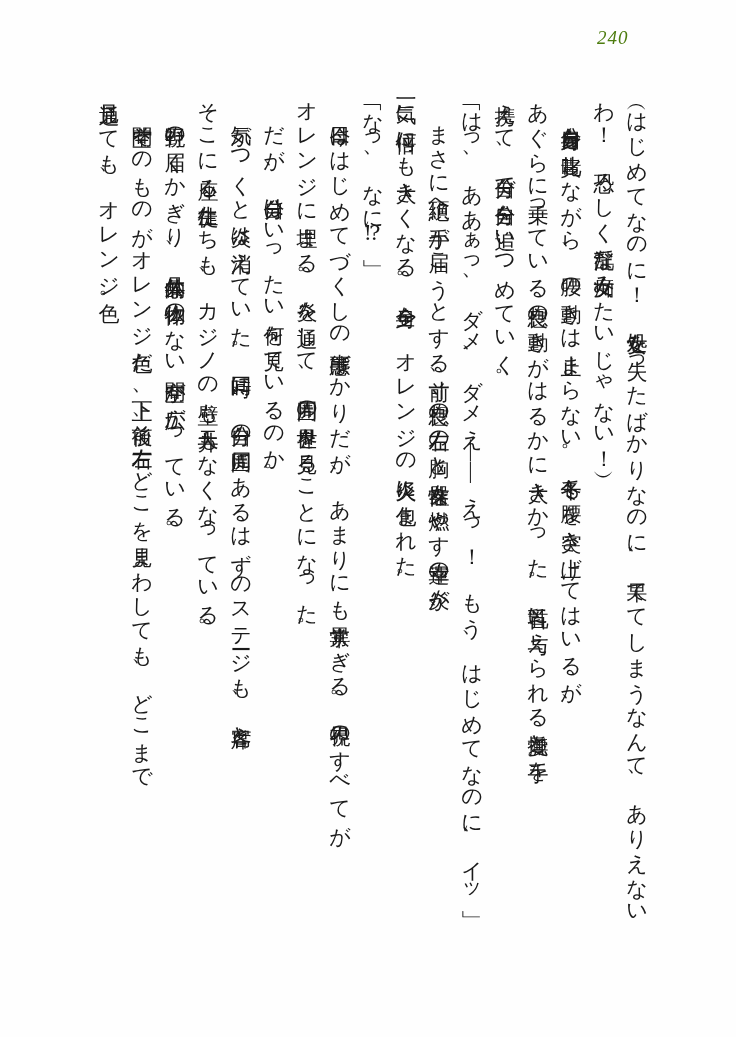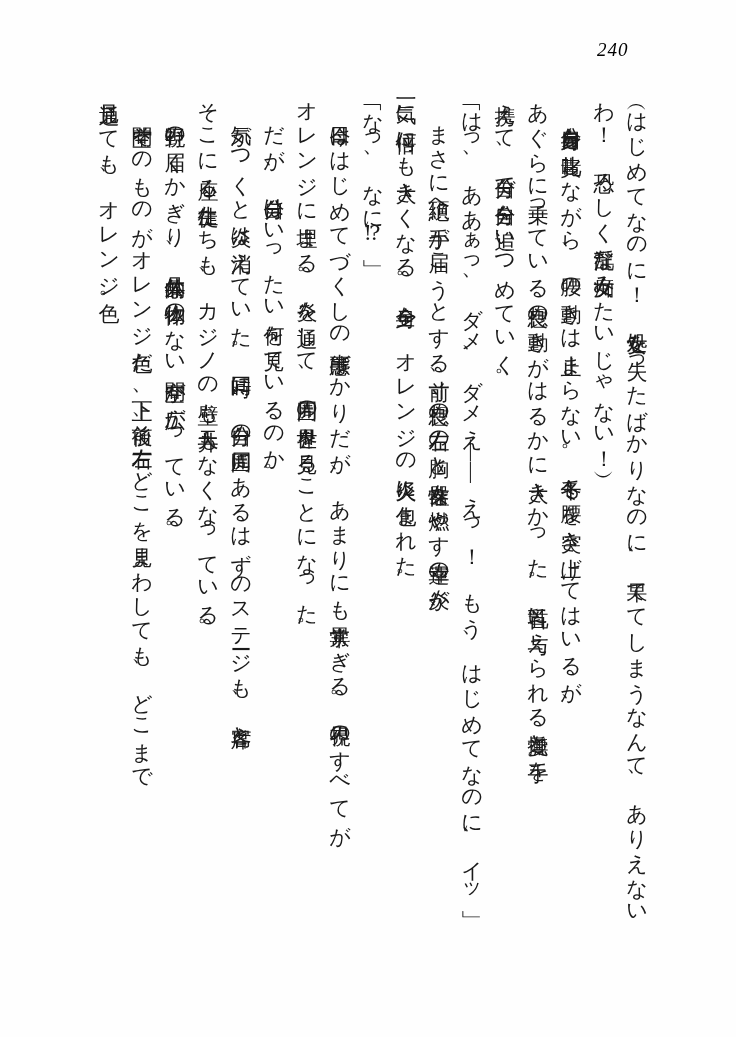--- a/index.html
+++ b/index.html
@@ -14,23 +14,22 @@
     background: #fefefe;
     overflow: hidden;
     font-family: "Liberation Serif", "DejaVu Serif", serif;
   }
   .page-number {
     position: absolute;
     top: 27px;
     left: 597px;
     font-style: italic;
     font-size: 19px;
-    color: #000000;
+    color: #4d7c0f;
     letter-spacing: 1px;
-    margin-top: 12px;
   }
   .text-block {
     position: absolute;
     top: 88px;
     right: 83px;
     height: 862px;
     width: 561px;
     writing-mode: vertical-rl;
     text-orientation: mixed;
     font-size: 21px;

